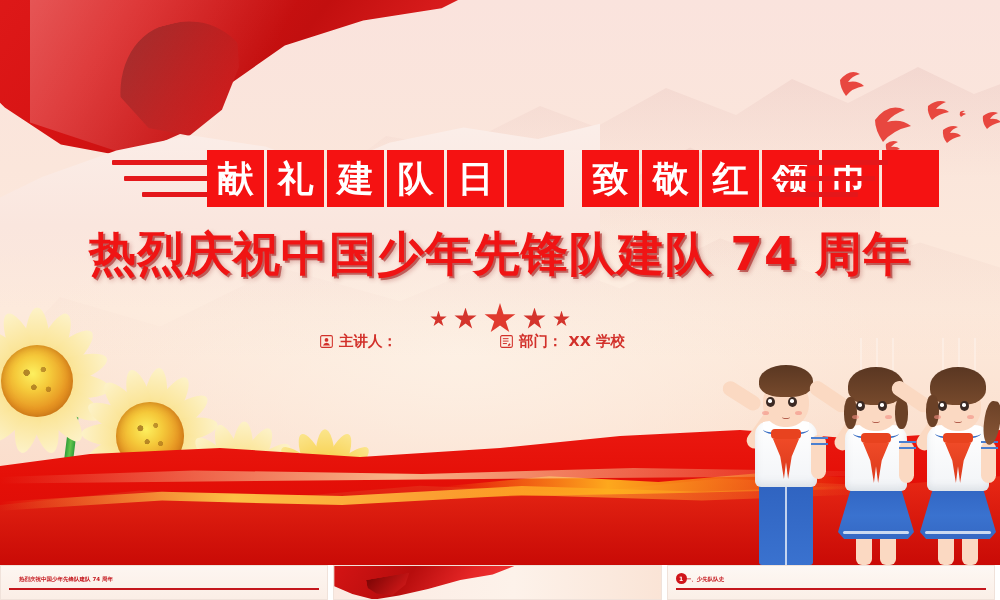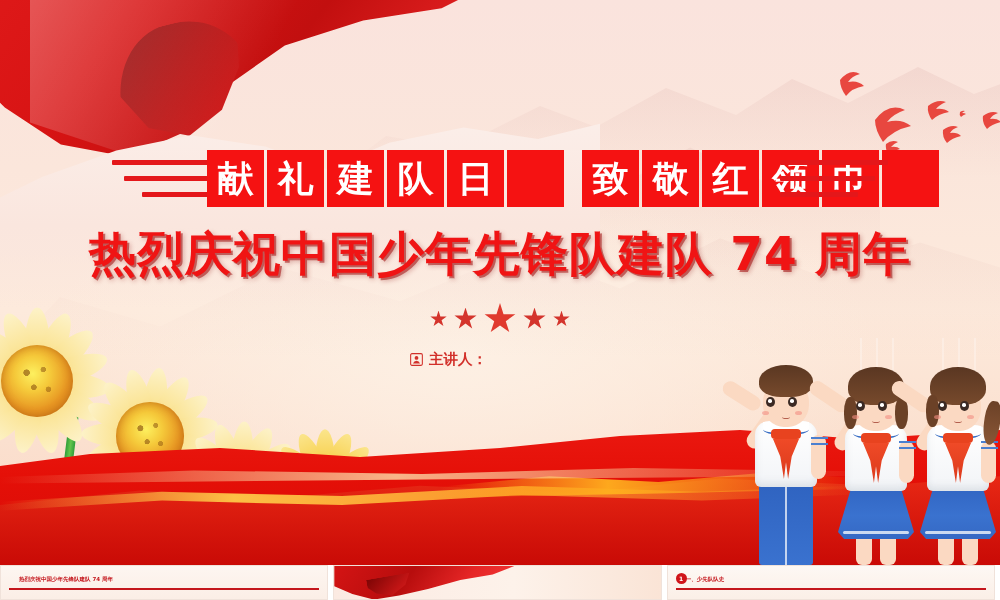--- a/index.html
+++ b/index.html
@@ -179,21 +179,21 @@
     clip-path: polygon(50% 0%, 61% 35%, 98% 35%, 68% 57%, 79% 91%,
                        50% 70%, 21% 91%, 32% 57%, 2% 35%, 39% 35%);
     filter: drop-shadow(0 1px 1px rgba(150,20,14,.4));
   }
   .s1, .s5 { width: 17px; height: 17px; }
   .s2, .s4 { width: 23px; height: 23px; }
   .s3 { width: 32px; height: 32px; background: #e03a2e; }
 
   
   .meta-row {
-    position: absolute; left: 0; top: 350px; width: 1000px;
+    position: absolute; left: 0; top: 332px; width: 1000px;
     display: flex; justify-content: center; align-items: flex-start;
     color: #d2302a; font-size: 14.5px; font-weight: 700;
     font-family: "DejaVu Sans", "Liberation Sans", sans-serif;
   }
   .meta-item { display: flex; align-items: center; gap: 6px; }
   .meta-item.speaker { width: 180px; }
   .meta-item.dept { width: 180px; margin-left: 0px; }
   .mini-icon { width: 13px; height: 13px; flex: 0 0 auto; }
 
   
@@ -623,20 +623,31 @@
         <span class="mini-icon">
           <svg viewBox="0 0 16 16" width="13" height="13">
             <rect x="0.8" y="0.8" width="14.4" height="14.4" rx="1.6" fill="none" stroke="#d2302a" stroke-width="1.3"></rect>
             <circle cx="8" cy="6" r="2.3" fill="#d2302a"></circle>
             <path d="M3.6 13 q1.4 -3.4 4.4 -3.4 q3 0 4.4 3.4 z" fill="#d2302a"></path>
           </svg>
         </span>
         <span>主讲人：</span>
         <span></span>
       </div>
+      <div class="meta-item dept">
+        <span class="mini-icon">
+          <svg viewBox="0 0 16 16" width="13" height="13">
+            <rect x="0.8" y="0.8" width="14.4" height="14.4" rx="1.6" fill="none" stroke="#d2302a" stroke-width="1.3"></rect>
+            <path d="M4 4.5 h6 M4 7.5 h6 M4 10.5 h4" stroke="#d2302a" stroke-width="1.2" stroke-linecap="round"></path>
+            <path d="M9.5 12.5 l2.2 -2.2 l1.4 1.4 l-2.2 2.2 z" fill="#d2302a"></path>
+          </svg>
+        </span>
+        <span>部门：</span>
+        <span>XX 学校</span>
+      </div>
     </div>
 
   </div>
 
   <div class="filmstrip">
 
     <div class="thumb thumb-1">
       <div class="thumb-title">热烈庆祝中国少年先锋队建队 74 周年</div>
       <div class="thumb-rule"></div>
     </div>

